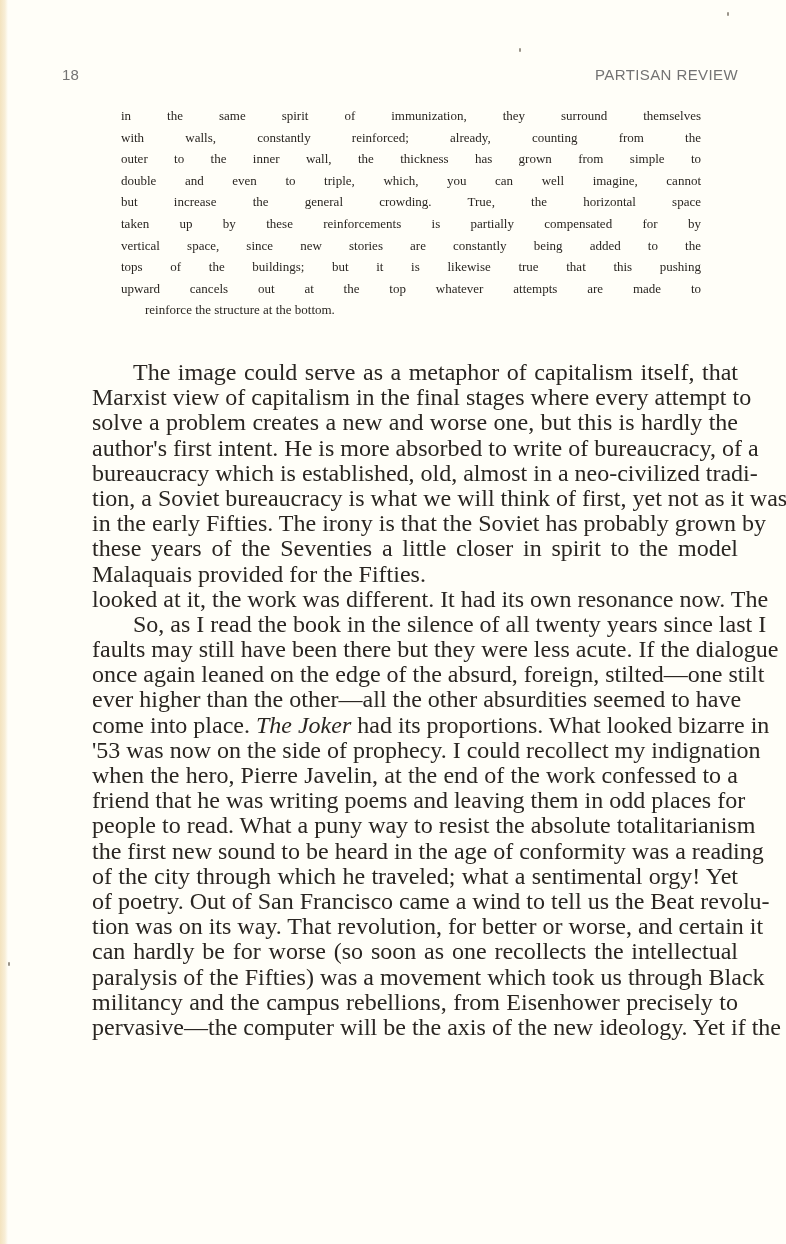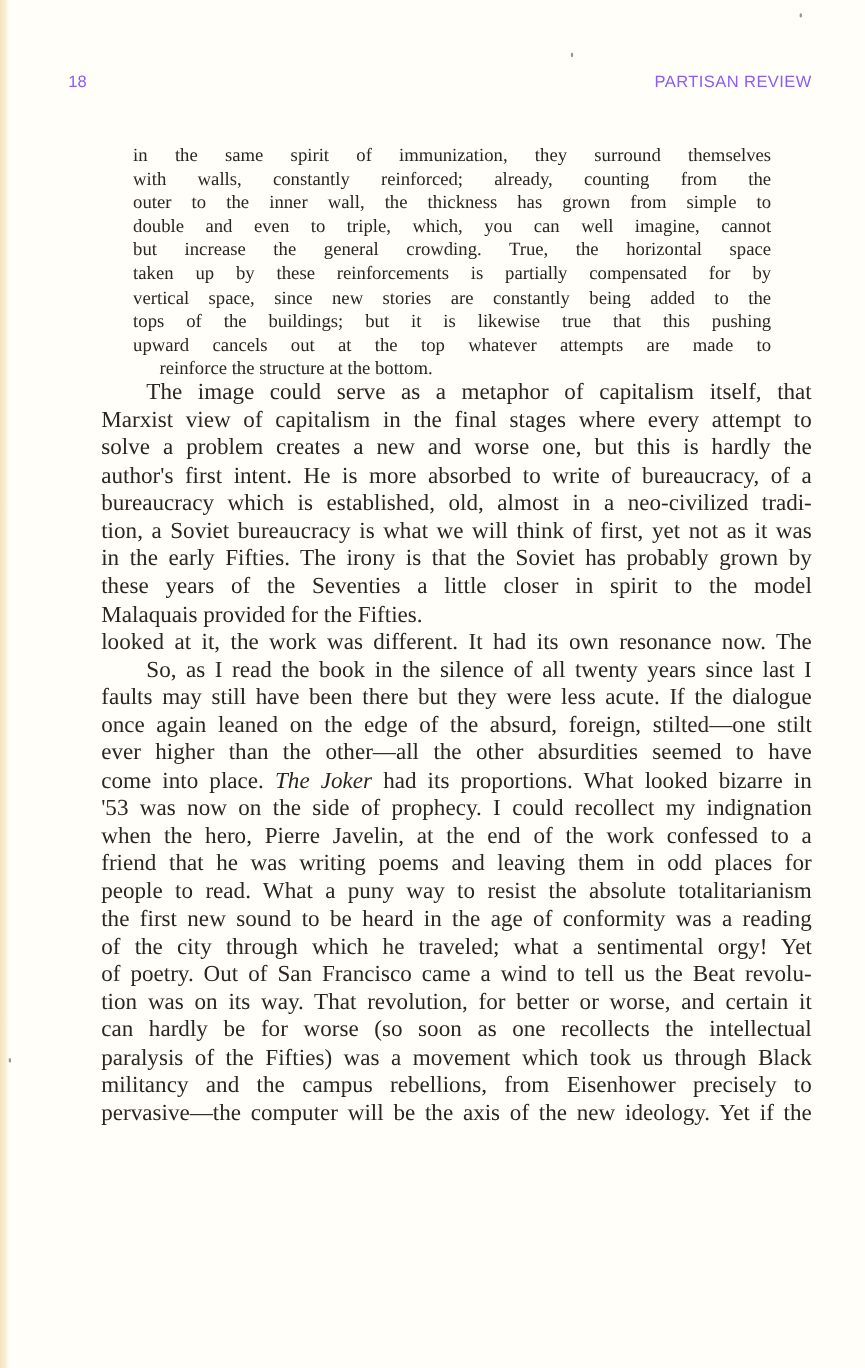--- a/index.html
+++ b/index.html
@@ -19,49 +19,49 @@
       background: linear-gradient(to right, #f3e3bf, #f8eed6 60%, #fffef8);
     }
     .running-head {
       position: absolute;
       top: 66px;
       left: 62px;
       width: 676px;
       height: 22px;
       font-family: "Liberation Sans", "DejaVu Sans", sans-serif;
       font-size: 15px;
-      color: #8b5cf6;
+      color: #737373;
       letter-spacing: 0.2px;
     }
     .running-head .folio { position: absolute; left: 0; top: 0; }
     .running-head .journal { position: absolute; right: 0; top: 0; letter-spacing: 0.4px; }
 
     .block-quote {
       position: absolute;
-      top: 130px;
+      top: 105px;
       left: 121px;
       width: 580px;
-      font-size: 17px;
+      font-size: 13px;
       line-height: 21.6px;
     }
     .block-quote .line {
       display: block;
       height: 21.6px;
       white-space: nowrap;
       text-align: justify;
       text-align-last: justify;
     }
     .block-quote .line.last { text-align-last: left; margin-left: 24px; }
 
     .body-text {
       position: absolute;
-      top: 344px;
+      top: 360px;
       left: 92px;
       width: 646px;
-      font-size: 21px;
+      font-size: 24px;
       line-height: 25.2px;
     }
     .body-text .line {
       display: block;
       height: 25.2px;
       white-space: nowrap;
       text-align: justify;
       text-align-last: justify;
     }
     .body-text .line.last { text-align-last: left; }

